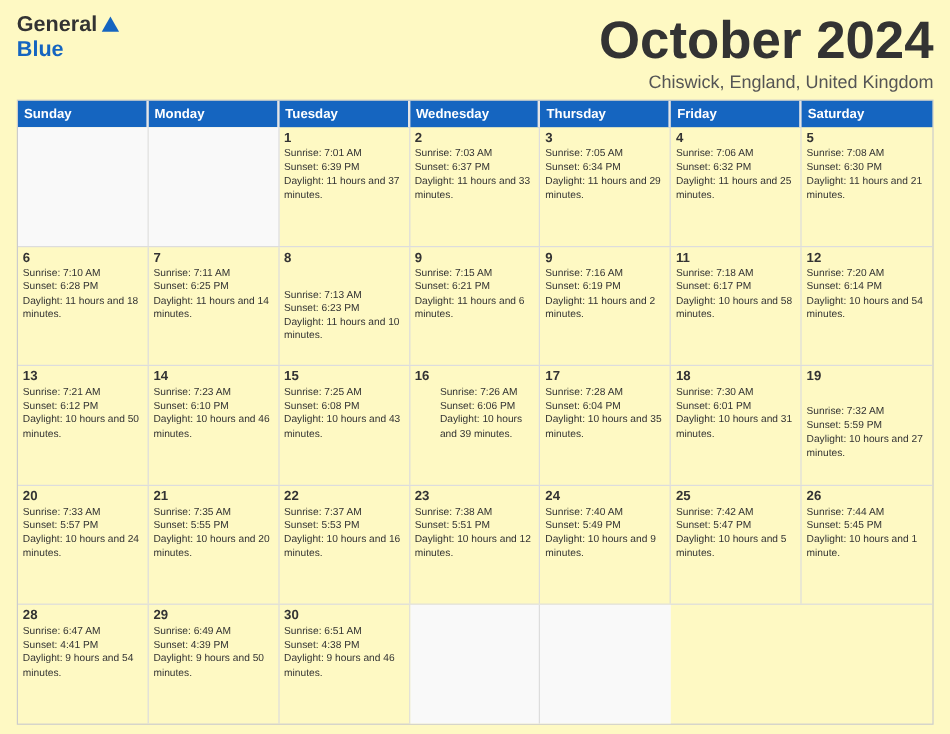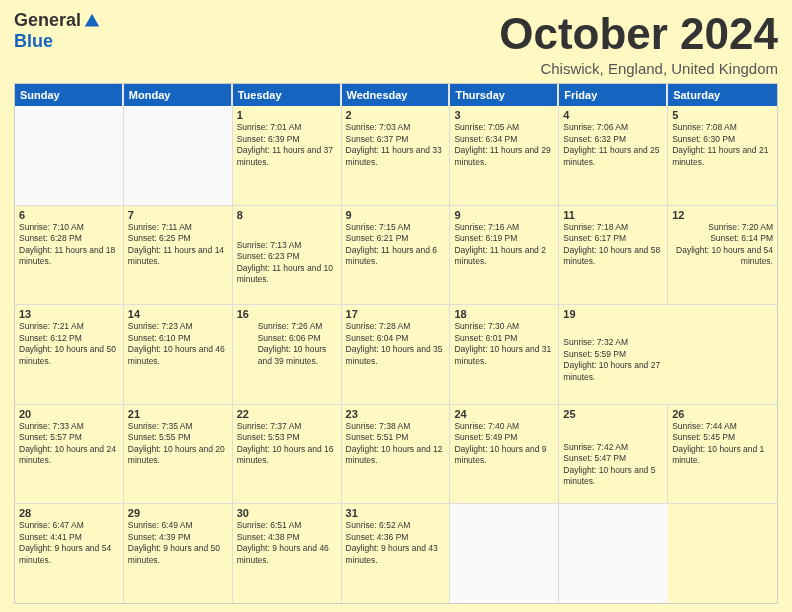--- a/index.html
+++ b/index.html
@@ -221,39 +221,45 @@
 Daylight: 11 hours and 2 minutes.</div>
           </div>
           <div class="cal-cell">
             <div class="day-num">11</div>
             <div class="day-info" style="white-space: pre-line;">Sunrise: 7:18 AM
 Sunset: 6:17 PM
 Daylight: 10 hours and 58 minutes.</div>
           </div>
           <div class="cal-cell">
             <div class="day-num">12</div>
-            <div class="day-info" style="white-space: pre-line; text-align: right;">Sunrise: 7:20 AM
+            <div class="day-info" style="white-space: pre-line;">Sunrise: 7:20 AM
 Sunset: 6:14 PM
 Daylight: 10 hours and 54 minutes.</div>
           </div>
         </div>
         <div class="cal-row">
           <div class="cal-cell">
             <div class="day-num">13</div>
             <div class="day-info" style="white-space: pre-line;">Sunrise: 7:21 AM
 Sunset: 6:12 PM
 Daylight: 10 hours and 50 minutes.</div>
           </div>
           <div class="cal-cell">
             <div class="day-num">14</div>
             <div class="day-info" style="white-space: pre-line;">Sunrise: 7:23 AM
 Sunset: 6:10 PM
 Daylight: 10 hours and 46 minutes.</div>
           </div>
           <div class="cal-cell">
+            <div class="day-num">15</div>
+            <div class="day-info" style="white-space: pre-line;">Sunrise: 7:25 AM
+Sunset: 6:08 PM
+Daylight: 10 hours and 43 minutes.</div>
+          </div>
+          <div class="cal-cell">
             <div class="day-num">16</div>
             <div class="day-info" style="white-space: pre-line; margin-left: 21px;">Sunrise: 7:26 AM
 Sunset: 6:06 PM
 Daylight: 10 hours and 39 minutes.</div>
           </div>
           <div class="cal-cell">
             <div class="day-num">17</div>
             <div class="day-info" style="white-space: pre-line;">Sunrise: 7:28 AM
 Sunset: 6:04 PM
 Daylight: 10 hours and 35 minutes.</div>
@@ -297,21 +303,21 @@
 Daylight: 10 hours and 12 minutes.</div>
           </div>
           <div class="cal-cell">
             <div class="day-num">24</div>
             <div class="day-info" style="white-space: pre-line;">Sunrise: 7:40 AM
 Sunset: 5:49 PM
 Daylight: 10 hours and 9 minutes.</div>
           </div>
           <div class="cal-cell">
             <div class="day-num">25</div>
-            <div class="day-info" style="white-space: pre-line; margin-top: 21px;">Sunrise: 7:42 AM
+            <div class="day-info" style="white-space: pre-line;">Sunrise: 7:42 AM
 Sunset: 5:47 PM
 Daylight: 10 hours and 5 minutes.</div>
           </div>
           <div class="cal-cell">
             <div class="day-num">26</div>
             <div class="day-info" style="white-space: pre-line;">Sunrise: 7:44 AM
 Sunset: 5:45 PM
 Daylight: 10 hours and 1 minute.</div>
           </div>
         </div>
@@ -326,25 +332,19 @@
             <div class="day-num">29</div>
             <div class="day-info" style="white-space: pre-line;">Sunrise: 6:49 AM
 Sunset: 4:39 PM
 Daylight: 9 hours and 50 minutes.</div>
           </div>
           <div class="cal-cell">
             <div class="day-num">30</div>
             <div class="day-info" style="white-space: pre-line;">Sunrise: 6:51 AM
 Sunset: 4:38 PM
 Daylight: 9 hours and 46 minutes.</div>
-          </div>
-          <div class="cal-cell">
-            <div class="day-num">31</div>
-            <div class="day-info" style="white-space: pre-line;">Sunrise: 6:52 AM
-Sunset: 4:36 PM
-Daylight: 9 hours and 43 minutes.</div>
           </div>
           <div class="cal-cell empty"></div>
           <div class="cal-cell empty"></div>
         </div>
       </div>
   </div>
 </div>
 
 </body></html>

